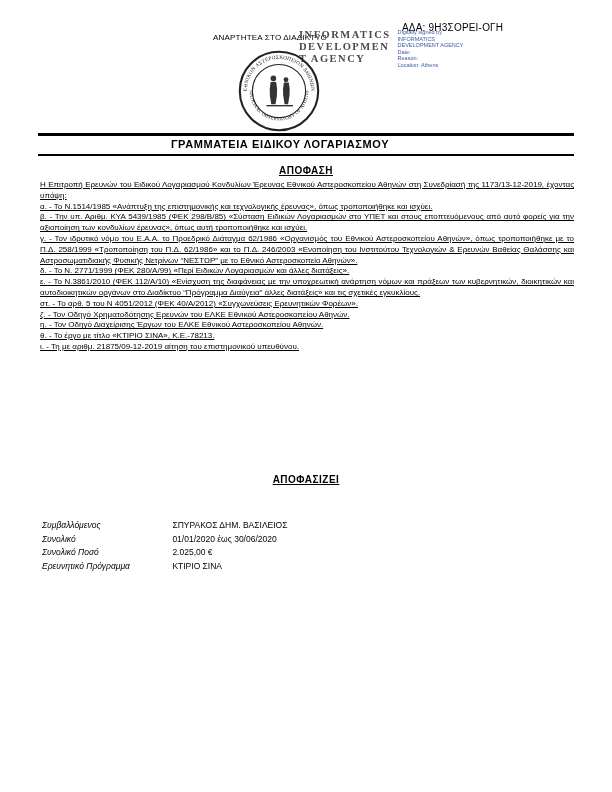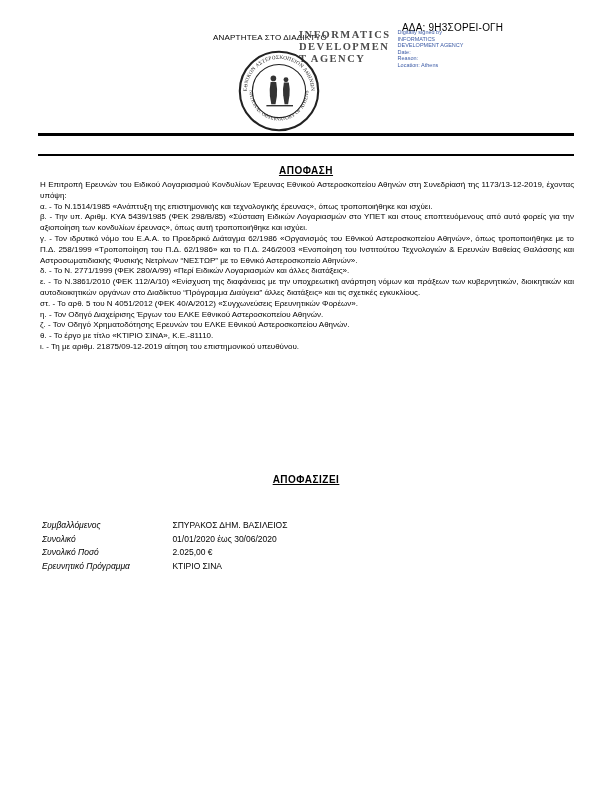--- a/index.html
+++ b/index.html
@@ -84,21 +84,21 @@
   .verdict-title { top: 458px; }
   .body-text {
     position: absolute;
     top: 164px;
     left: 40px;
     width: 534px;
     font-size: 8px;
     line-height: 10.8px;
     text-align: justify;
   }
-  .body-text p { margin: 0; }
+  .body-text p { margin: 0; text-decoration: underline; }
   .verdict-intro {
     position: absolute;
     top: 475px;
     left: 40px;
     width: 534px;
     font-size: 8.3px;
     text-indent: 18px;
     margin: 0;
   }
   .details {
@@ -153,35 +153,36 @@
         <circle cx="52" cy="42" r="4"></circle>
         <path d="M 48,47 q -2,10 -1,20 l 2,12 h 6 l 2,-12 q 1,-10 -1,-20 z"></path>
         <circle cx="70" cy="44" r="3.5"></circle>
         <path d="M 67,48 q -2,9 -1,18 l 2,13 h 5 l 2,-13 q 1,-9 -1,-18 z"></path>
         <rect x="42" y="80" width="38" height="2"></rect>
       </g>
     </svg>
   </div>
 
   <div class="rule rule-top"></div>
+  <div class="dept">ΓΡΑΜΜΑΤΕΙΑ ΕΙΔΙΚΟΥ ΛΟΓΑΡΙΑΣΜΟΥ</div>
   <div class="rule rule-bottom"></div>
 
   <div class="center-heading decision-title">ΑΠΟΦΑΣΗ</div>
 
   <div class="body-text">
     <p>Η Επιτροπή Ερευνών του Ειδικού Λογαριασμού Κονδυλίων Έρευνας Εθνικού Αστεροσκοπείου Αθηνών στη Συνεδρίασή της 1173/13-12-2019, έχοντας υπόψη:</p>
     <p>α. - Το Ν.1514/1985 «Ανάπτυξη της επιστημονικής και τεχνολογικής έρευνας», όπως τροποποιήθηκε και ισχύει.</p>
     <p>β. - Την υπ. Αριθμ. ΚΥΑ 5439/1985 (ΦΕΚ 298/Β/85) «Σύσταση Ειδικών Λογαριασμών στο ΥΠΕΤ και στους εποπτευόμενους από αυτό φορείς για την αξιοποίηση των κονδυλίων έρευνας», όπως αυτή τροποποιήθηκε και ισχύει.</p>
     <p>γ. - Τον ιδρυτικό νόμο του Ε.Α.Α. το Προεδρικό Διάταγμα 62/1986 «Οργανισμός του Εθνικού Αστεροσκοπείου Αθηνών», όπως τροποποιήθηκε με το Π.Δ. 258/1999 «Τροποποίηση του Π.Δ. 62/1986» και το Π.Δ. 246/2003 «Ενοποίηση του Ινστιτούτου Τεχνολογιών &amp; Ερευνών Βαθείας Θαλάσσης και Αστροσωματιδιακής Φυσικής Νετρίνων “ΝΕΣΤΩΡ” με το Εθνικό Αστεροσκοπείο Αθηνών».</p>
     <p>δ. - Το Ν. 2771/1999 (ΦΕΚ 280/Α/99) «Περί Ειδικών Λογαριασμών και άλλες διατάξεις».</p>
     <p>ε. - Το Ν.3861/2010 (ΦΕΚ 112/Α/10) «Ενίσχυση της διαφάνειας με την υποχρεωτική ανάρτηση νόμων και πράξεων των κυβερνητικών, διοικητικών και αυτοδιοικητικών οργάνων στο Διαδίκτυο “Πρόγραμμα Διαύγεια” άλλες διατάξεις» και τις σχετικές εγκυκλίους.</p>
     <p>στ. - Το αρθ. 5 του Ν 4051/2012 (ΦΕΚ 40/Α/2012) «Συγχωνεύσεις Ερευνητικών Φορέων».</p>
+    <p>ζ. - Τον Οδηγό Χρηματοδότησης Ερευνών του ΕΛΚΕ Εθνικού Αστεροσκοπείου Αθηνών.</p>
     <p>η. - Τον Οδηγό Διαχείρισης Έργων του ΕΛΚΕ Εθνικού Αστεροσκοπείου Αθηνών.</p>
-    <p>ζ. - Τον Οδηγό Χρηματοδότησης Ερευνών του ΕΛΚΕ Εθνικού Αστεροσκοπείου Αθηνών.</p>
-    <p>θ. - Το έργο με τίτλο «ΚΤΙΡΙΟ ΣΙΝΑ», Κ.Ε.-81110.</p>
+    <p>θ. - Το έργο με τίτλο «ΚΤΙΡΙΟ ΣΙΝΑ», Κ.Ε.-78213.</p>
     <p>ι. - Τη με αριθμ. 21875/09-12-2019 αίτηση του επιστημονικού υπευθύνου.</p>
   </div>
 
   <div class="center-heading verdict-title">ΑΠΟΦΑΣΙΖΕΙ</div>
 
 
   <div class="details">
     <div class="row">
       <span class="label">Συμβαλλόμενος</span>
       <span class="value">ΣΠΥΡΑΚΟΣ ΔΗΜ. ΒΑΣΙΛΕΙΟΣ</span>

